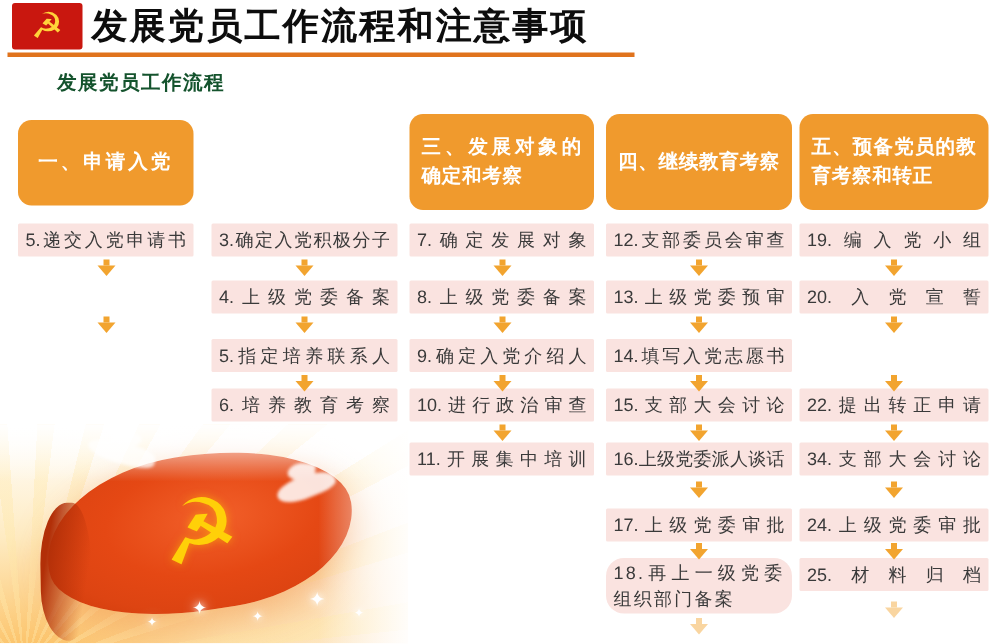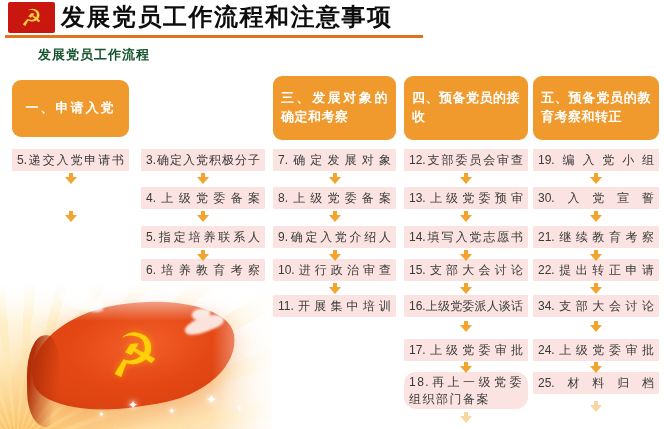--- a/index.html
+++ b/index.html
@@ -173,21 +173,21 @@
     <div class="step r4">10.进行政治审查</div>
     <div class="arrow gap4">
         <i class="stem"></i>
         <i class="head"></i>
       </div>
     <div class="step r5">11.开展集中培训</div>
   </div>
 
   <div class="col c4">
     <div class="hdr">
-        <span>四、预备党员的接收</span>
+        <span>四、继续教育考察</span>
       </div>
     <div class="step r1">12.支部委员会审查</div>
     <div class="arrow gap1">
         <i class="stem"></i>
         <i class="head"></i>
       </div>
     <div class="step r2">13.上级党委预审</div>
     <div class="arrow gap2">
         <i class="stem"></i>
         <i class="head"></i>
@@ -221,26 +221,25 @@
 
   <div class="col c5">
     <div class="hdr">
         <span>五、预备党员的教育考察和转正</span>
       </div>
     <div class="step r1">19.编入党小组</div>
     <div class="arrow gap1">
         <i class="stem"></i>
         <i class="head"></i>
       </div>
-    <div class="step r2">30.入党宣誓</div>
-    <div class="arrow gap2">
-        <i class="stem"></i>
-        <i class="head"></i>
-      </div>
-    <div class="step r3">21.继续教育考察</div>
+    <div class="step r2">20.入党宣誓</div>
+    <div class="arrow gap2">
+        <i class="stem"></i>
+        <i class="head"></i>
+      </div>
     <div class="arrow gap3">
         <i class="stem"></i>
         <i class="head"></i>
       </div>
     <div class="step r4">22.提出转正申请</div>
     <div class="arrow gap4">
         <i class="stem"></i>
         <i class="head"></i>
       </div>
     <div class="step r5">34.支部大会讨论</div>

